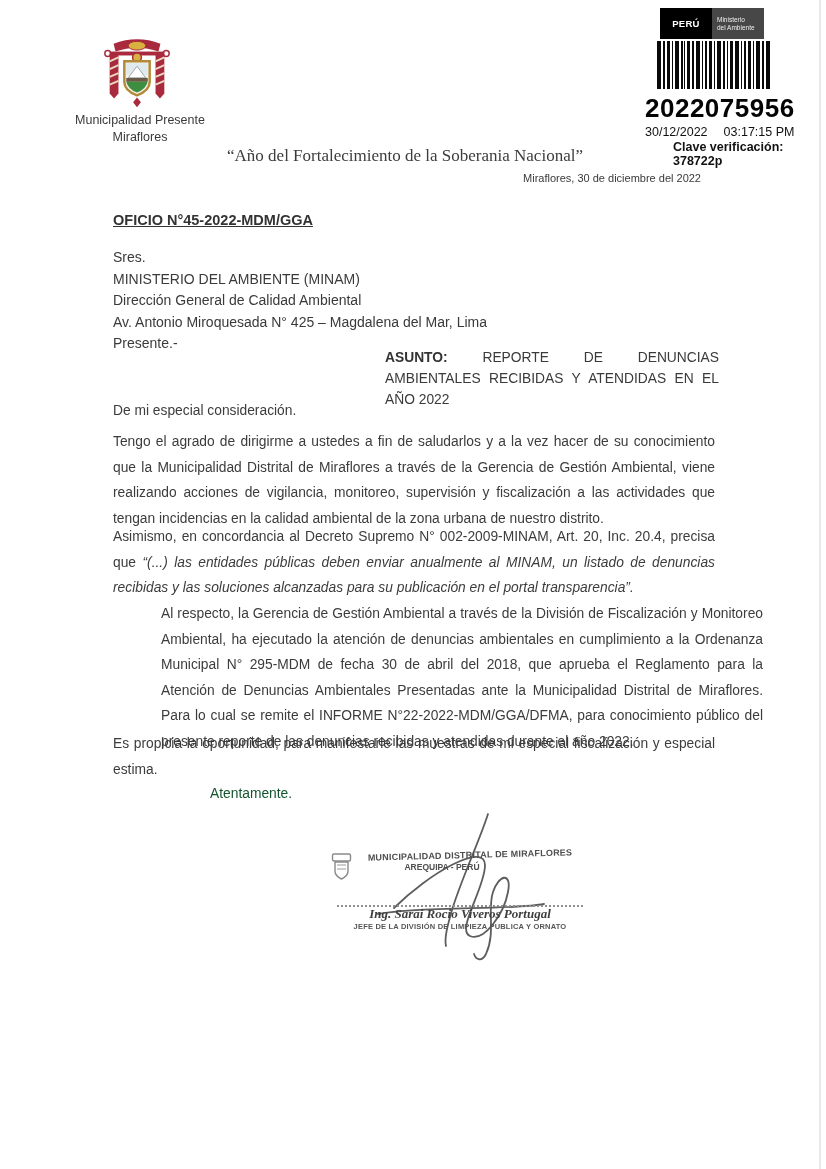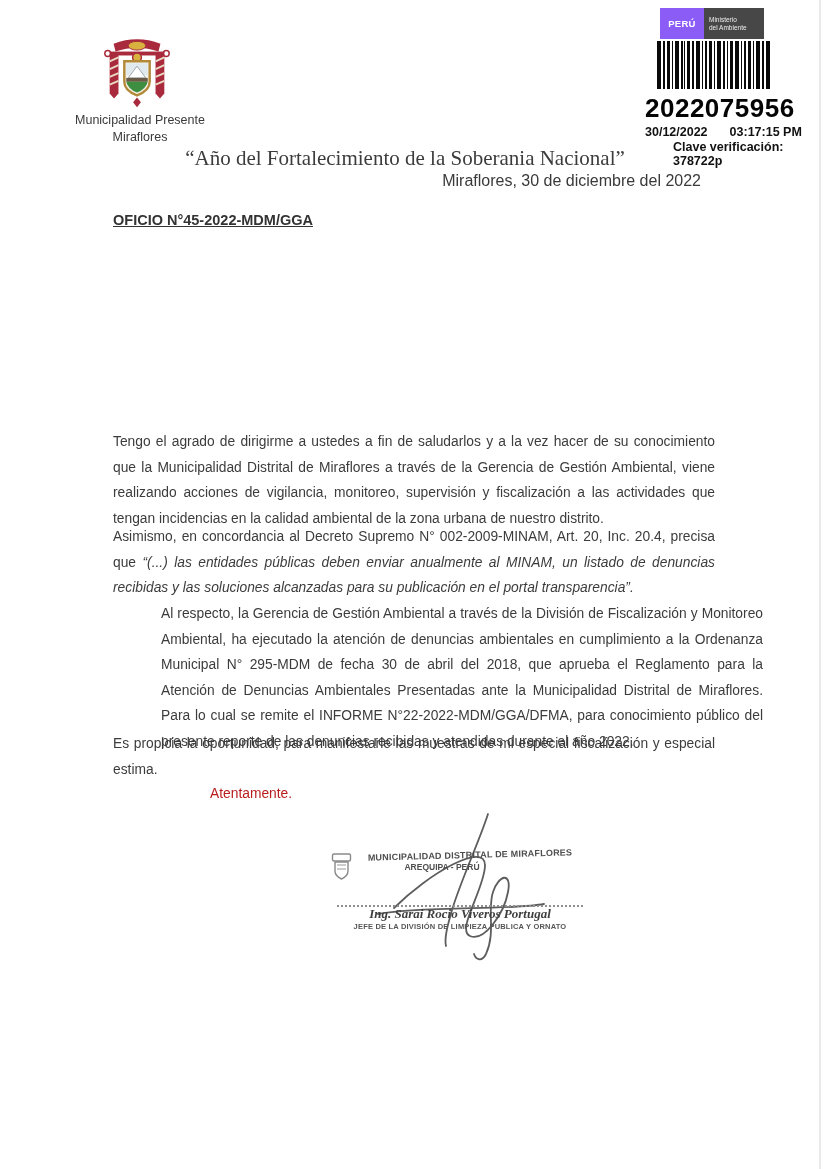--- a/index.html
+++ b/index.html
@@ -12,51 +12,51 @@
   .scan-edge{position:absolute;top:0;right:5px;width:2px;height:100%;background:#e9e9e9;}
 
   
   .crest{position:absolute;left:96px;top:34px;}
   .org-caption{position:absolute;left:56px;top:112px;width:168px;text-align:center;
     font-size:12.5px;line-height:17px;color:#3a3a3a;}
 
   
   .stampbox{position:absolute;left:645px;top:8px;width:178px;}
   .badge-row{display:flex;margin-left:15px;width:104px;height:31px;}
-  .badge-red{background:#8b5cf6;color:#fff;width:44px;display:flex;align-items:center;justify-content:center;
+  .badge-red{background:#000000;color:#fff;width:52px;display:flex;align-items:center;justify-content:center;
     font-size:9.5px;font-weight:bold;letter-spacing:.3px;}
   .badge-gray{background:#474747;color:#efefef;flex:1;font-size:6.5px;line-height:8px;
     display:flex;flex-direction:column;justify-content:center;padding-left:5px;}
   .barcode{margin:2px 0 0 12px;}
   .reg-number{font-size:26px;font-weight:bold;color:#050505;letter-spacing:.5px;margin-top:0px;
     font-family:"Liberation Sans",sans-serif;}
-  .reg-datetime{font-size:12.5px;font-weight:bold;color:#111;display:flex;gap:22px;margin-top:1px;}
+  .reg-datetime{font-size:12.5px;font-weight:normal;color:#111;display:flex;gap:16px;margin-top:1px;}
   .reg-clave{font-size:12.5px;font-weight:bold;color:#111;margin-top:1px;padding-left:28px;}
 
   
   .motto{position:absolute;left:120px;top:146px;width:570px;text-align:center;
-    font-family:"Liberation Serif","DejaVu Serif",serif;font-size:21px;color:#3c3c3c;}
-  .place-date{position:absolute;left:113px;top:172px;width:588px;text-align:right;font-size:16px;color:#3a3a3a;}
+    font-family:"Liberation Serif","DejaVu Serif",serif;font-size:17px;color:#3c3c3c;}
+  .place-date{position:absolute;left:113px;top:172px;width:588px;text-align:right;font-size:11px;color:#3a3a3a;}
 
   
   .reference{position:absolute;left:113px;top:212px;font-size:14.5px;font-weight:bold;
     text-decoration:underline;color:#333;}
   .addressee{position:absolute;left:113px;top:247px;font-size:14px;line-height:21.5px;color:#3a3a3a;}
   .subject{position:absolute;left:385px;top:347px;width:334px;font-size:13.8px;line-height:21px;
     text-align:justify;text-align-last:left;color:#3a3a3a;}
   .subject b{color:#333;}
   .para{position:absolute;left:113px;width:602px;font-size:13.8px;line-height:25.5px;
     text-align:justify;text-align-last:left;color:#3c3c3c;}
   .greeting{top:398px;}
   .p1{top:429px;}
   .p2{top:524px;}
   .p2 .q{font-style:italic;}
   .p3{top:601px;margin-left:48px;}
   .p4{top:731px;}
-  .closing{position:absolute;left:210px;top:786px;font-size:13.8px;color:#b91c1c;}
+  .closing{position:absolute;left:210px;top:786px;font-size:13.8px;color:#14532d;}
 
   
   .sig-stamp-icon{position:absolute;left:331px;top:852px;}
   .sig-stamp-l1{position:absolute;left:352px;top:850px;width:236px;text-align:center;
     font-size:9px;font-weight:bold;color:#4e4e4e;letter-spacing:.2px;transform:rotate(-1.5deg);}
   .sig-stamp-l2{position:absolute;left:352px;top:862px;width:180px;text-align:center;
     font-size:8.5px;font-weight:bold;color:#4e4e4e;}
   .sig-script{position:absolute;left:336px;top:812px;}
   .sig-dots{position:absolute;left:337px;top:893px;width:246px;height:12px;border-bottom:2px dotted #8f8f8f;}
   .sig-name{position:absolute;left:322px;top:906px;width:276px;text-align:center;
@@ -142,22 +142,31 @@
       <span>03:17:15 PM</span>
     </div>
     <div class="reg-clave">Clave verificación: 378722p</div>
   </div>
 
   <div class="motto">“Año del Fortalecimiento de la Soberania Nacional”</div>
   <div class="place-date">Miraflores, 30 de diciembre del 2022</div>
 
   <div class="reference">OFICIO N°45-2022-MDM/GGA</div>
 
+  <div class="addressee">
+    <div>Sres.</div>
+    <div>MINISTERIO DEL AMBIENTE (MINAM)</div>
+    <div>Dirección General de Calidad Ambiental</div>
+    <div>Av.  Antonio Miroquesada N° 425 – Magdalena del Mar, Lima</div>
+    <div>Presente.-</div>
+  </div>
 
+  <div class="subject"><b>ASUNTO:</b><span> REPORTE DE DENUNCIAS AMBIENTALES RECIBIDAS Y ATENDIDAS EN EL AÑO 2022</span></div>
 
+  <div class="para greeting">De mi especial consideración.</div>
   <div class="para p1">Tengo el agrado de dirigirme a ustedes a fin de saludarlos y a la vez hacer de su conocimiento que la Municipalidad Distrital de Miraflores a través de la Gerencia de Gestión Ambiental, viene realizando acciones de vigilancia, monitoreo, supervisión y fiscalización a las actividades que tengan incidencias en la calidad ambiental de la zona urbana de nuestro distrito.</div>
   <div class="para p2"><span>Asimismo, en concordancia al Decreto Supremo N° 002-2009-MINAM, Art. 20, Inc. 20.4, precisa que </span><span class="q">“(...) las entidades públicas deben enviar anualmente al MINAM, un listado de denuncias recibidas y las soluciones alcanzadas para su publicación en el portal transparencia”.</span></div>
   <div class="para p3">Al respecto, la Gerencia de Gestión Ambiental a través de la División de Fiscalización y Monitoreo Ambiental, ha ejecutado la atención de denuncias ambientales en cumplimiento a la Ordenanza Municipal N° 295-MDM de fecha 30 de abril del 2018, que aprueba el Reglamento para la Atención de Denuncias Ambientales Presentadas ante la Municipalidad Distrital de Miraflores. Para lo cual se remite el INFORME N°22-2022-MDM/GGA/DFMA, para conocimiento público del presente reporte de las denuncias recibidas y atendidas durante el año 2022.</div>
   <div class="para p4">Es propicia la oportunidad, para manifestarle las muestras de mi especial fiscalización y especial estima.</div>
   <div class="closing">Atentamente.</div>
 
   <div class="sig-stamp-icon">
     <svg width="21" height="30" viewBox="0 0 21 30">
       <rect x="1.5" y="2" width="18" height="7" rx="1.5" fill="none" stroke="#8a8a8a" stroke-width="1.4"></rect>
       <path d="M4 10 h13 v9 q0 5 -6.5 8 q-6.5 -3 -6.5 -8 Z" fill="none" stroke="#8a8a8a" stroke-width="1.4"></path>

